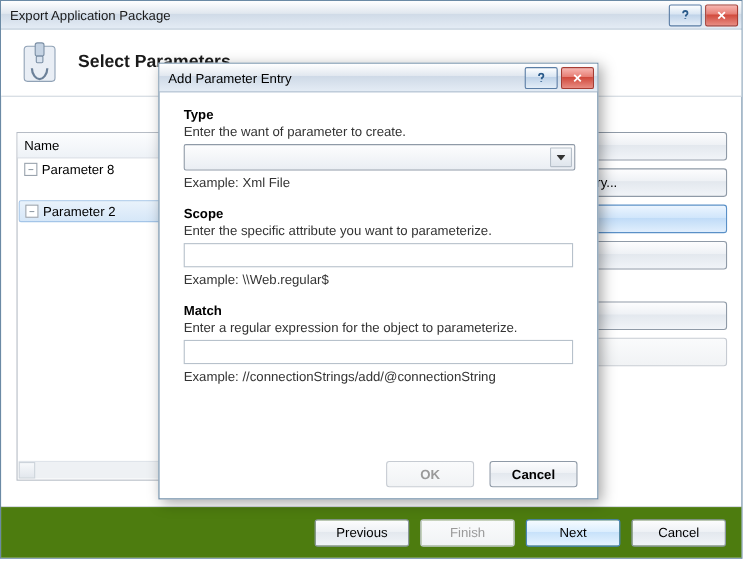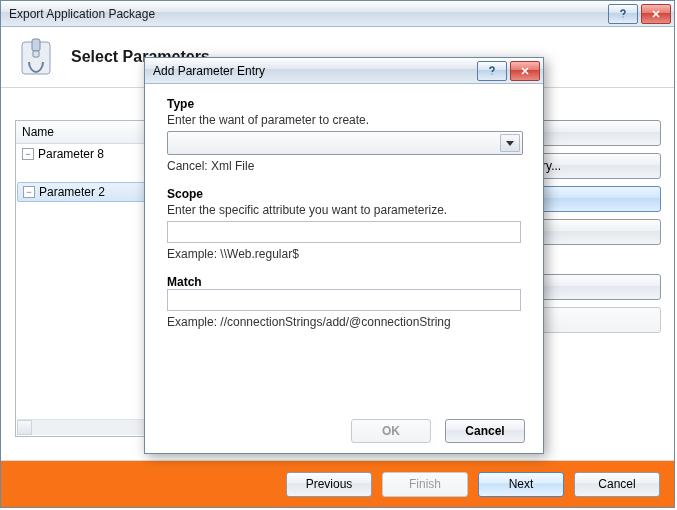--- a/index.html
+++ b/index.html
@@ -180,21 +180,21 @@
     background: linear-gradient(#f6fbff, #dceefe 45%, #c6e1fa 46%, #e7f3ff);
     border-color: #4a85c6;
   }
 
   
   .footer {
     position: absolute;
     left: 0; right: 0; bottom: 0;
     height: 46px;
     border-top: 1px solid #d6dbe2;
-    background: #f97316;
+    background: #4d7c0f;
     display: flex;
     justify-content: flex-end;
     align-items: center;
     padding-right: 14px;
     gap: 10px;
   }
   .footer .btn { width: 86px; height: 25px; text-align: center; }
 
   
   .inner-dialog {
@@ -372,30 +372,31 @@
     
     <div class="field-title">Type</div>
     <div class="field-desc">Enter the want of parameter to create.</div>
     <div class="combo">
       <div class="arrow">
         <svg viewBox="0 0 8 5">
             <path d="M0 0l4 5 4-5z"></path>
           </svg>
       </div>
     </div>
-    <div class="field-example">Cancel: Xml File</div>
+    <div class="field-example">Example: Xml File</div>
 
     
     <div class="field-title">Scope</div>
     <div class="field-desc">Enter the specific attribute you want to parameterize.</div>
     <input class="textbox" value="" style="">
     <div class="field-example">Example: \\Web.regular$</div>
 
     
     <div class="field-title">Match</div>
+    <div class="field-desc">Enter a regular expression for the object to parameterize.</div>
     <input class="textbox" value="" style="">
     <div class="field-example" style="margin-bottom:17px">Example: //connectionStrings/add/@connectionString</div>
 
   </div>
 
   <div class="inner-footer">
     <button class="btn" disabled="">OK</button>
     <button class="btn">Cancel</button>
   </div>
 

